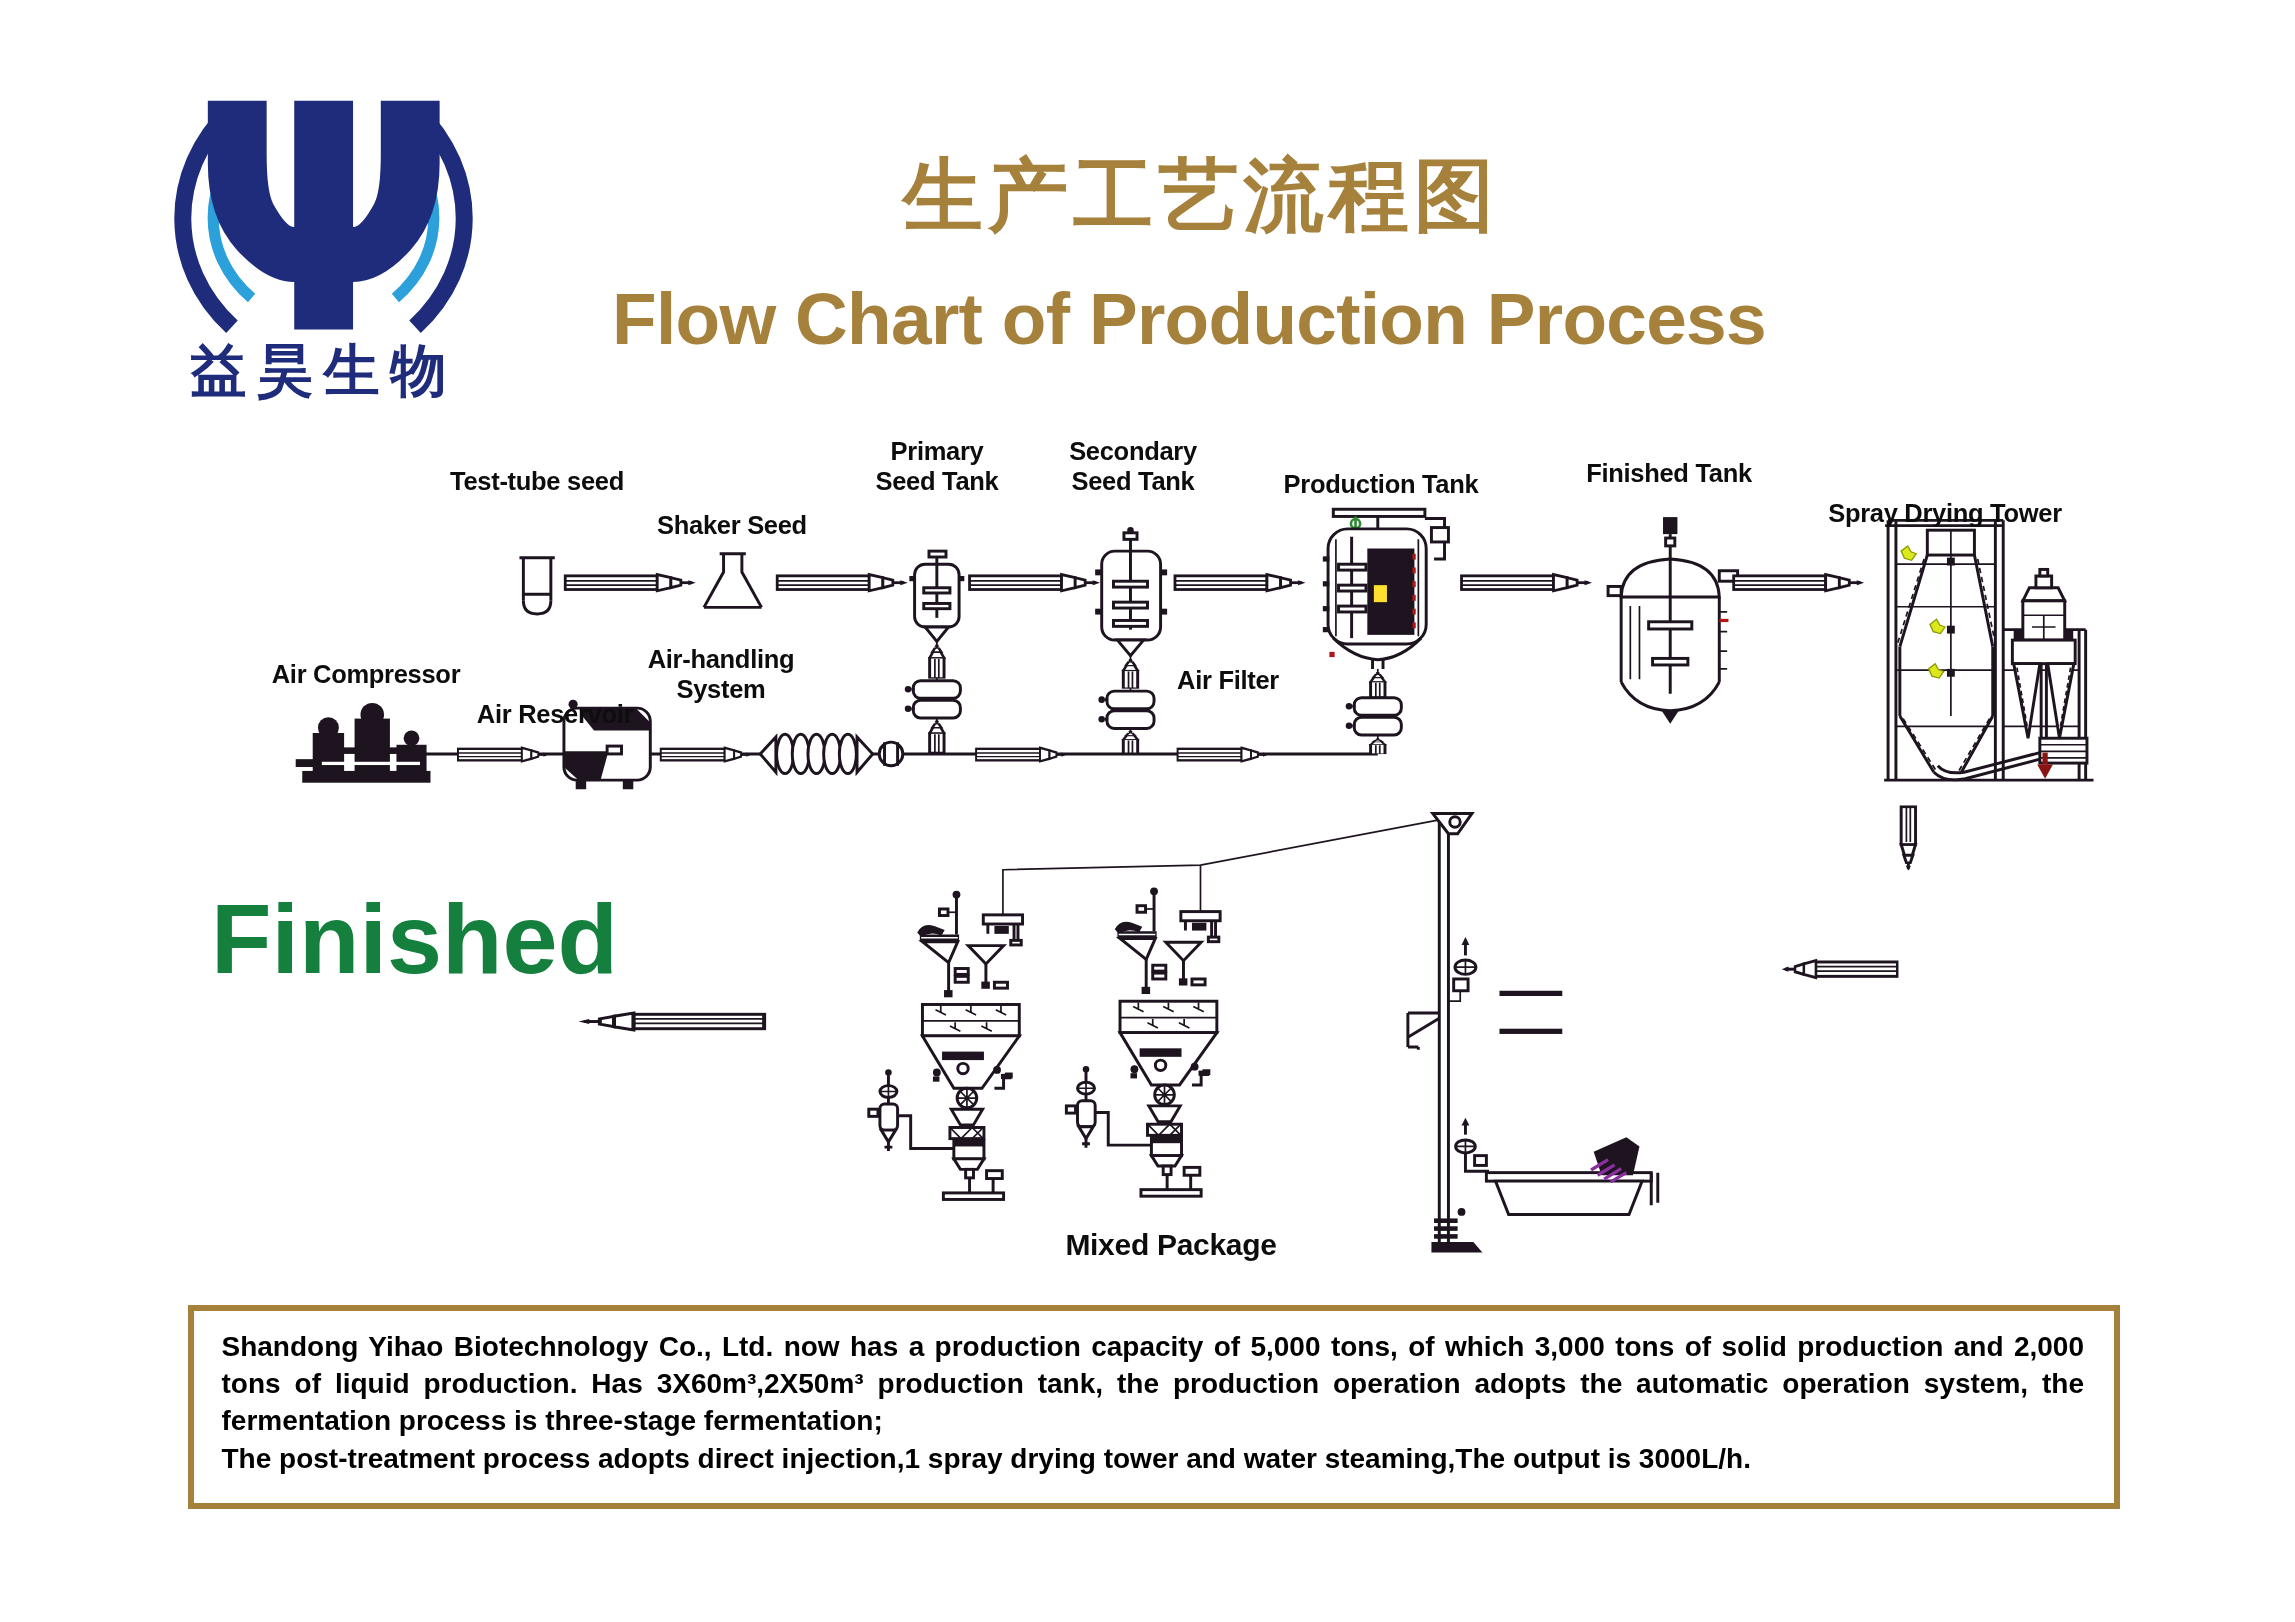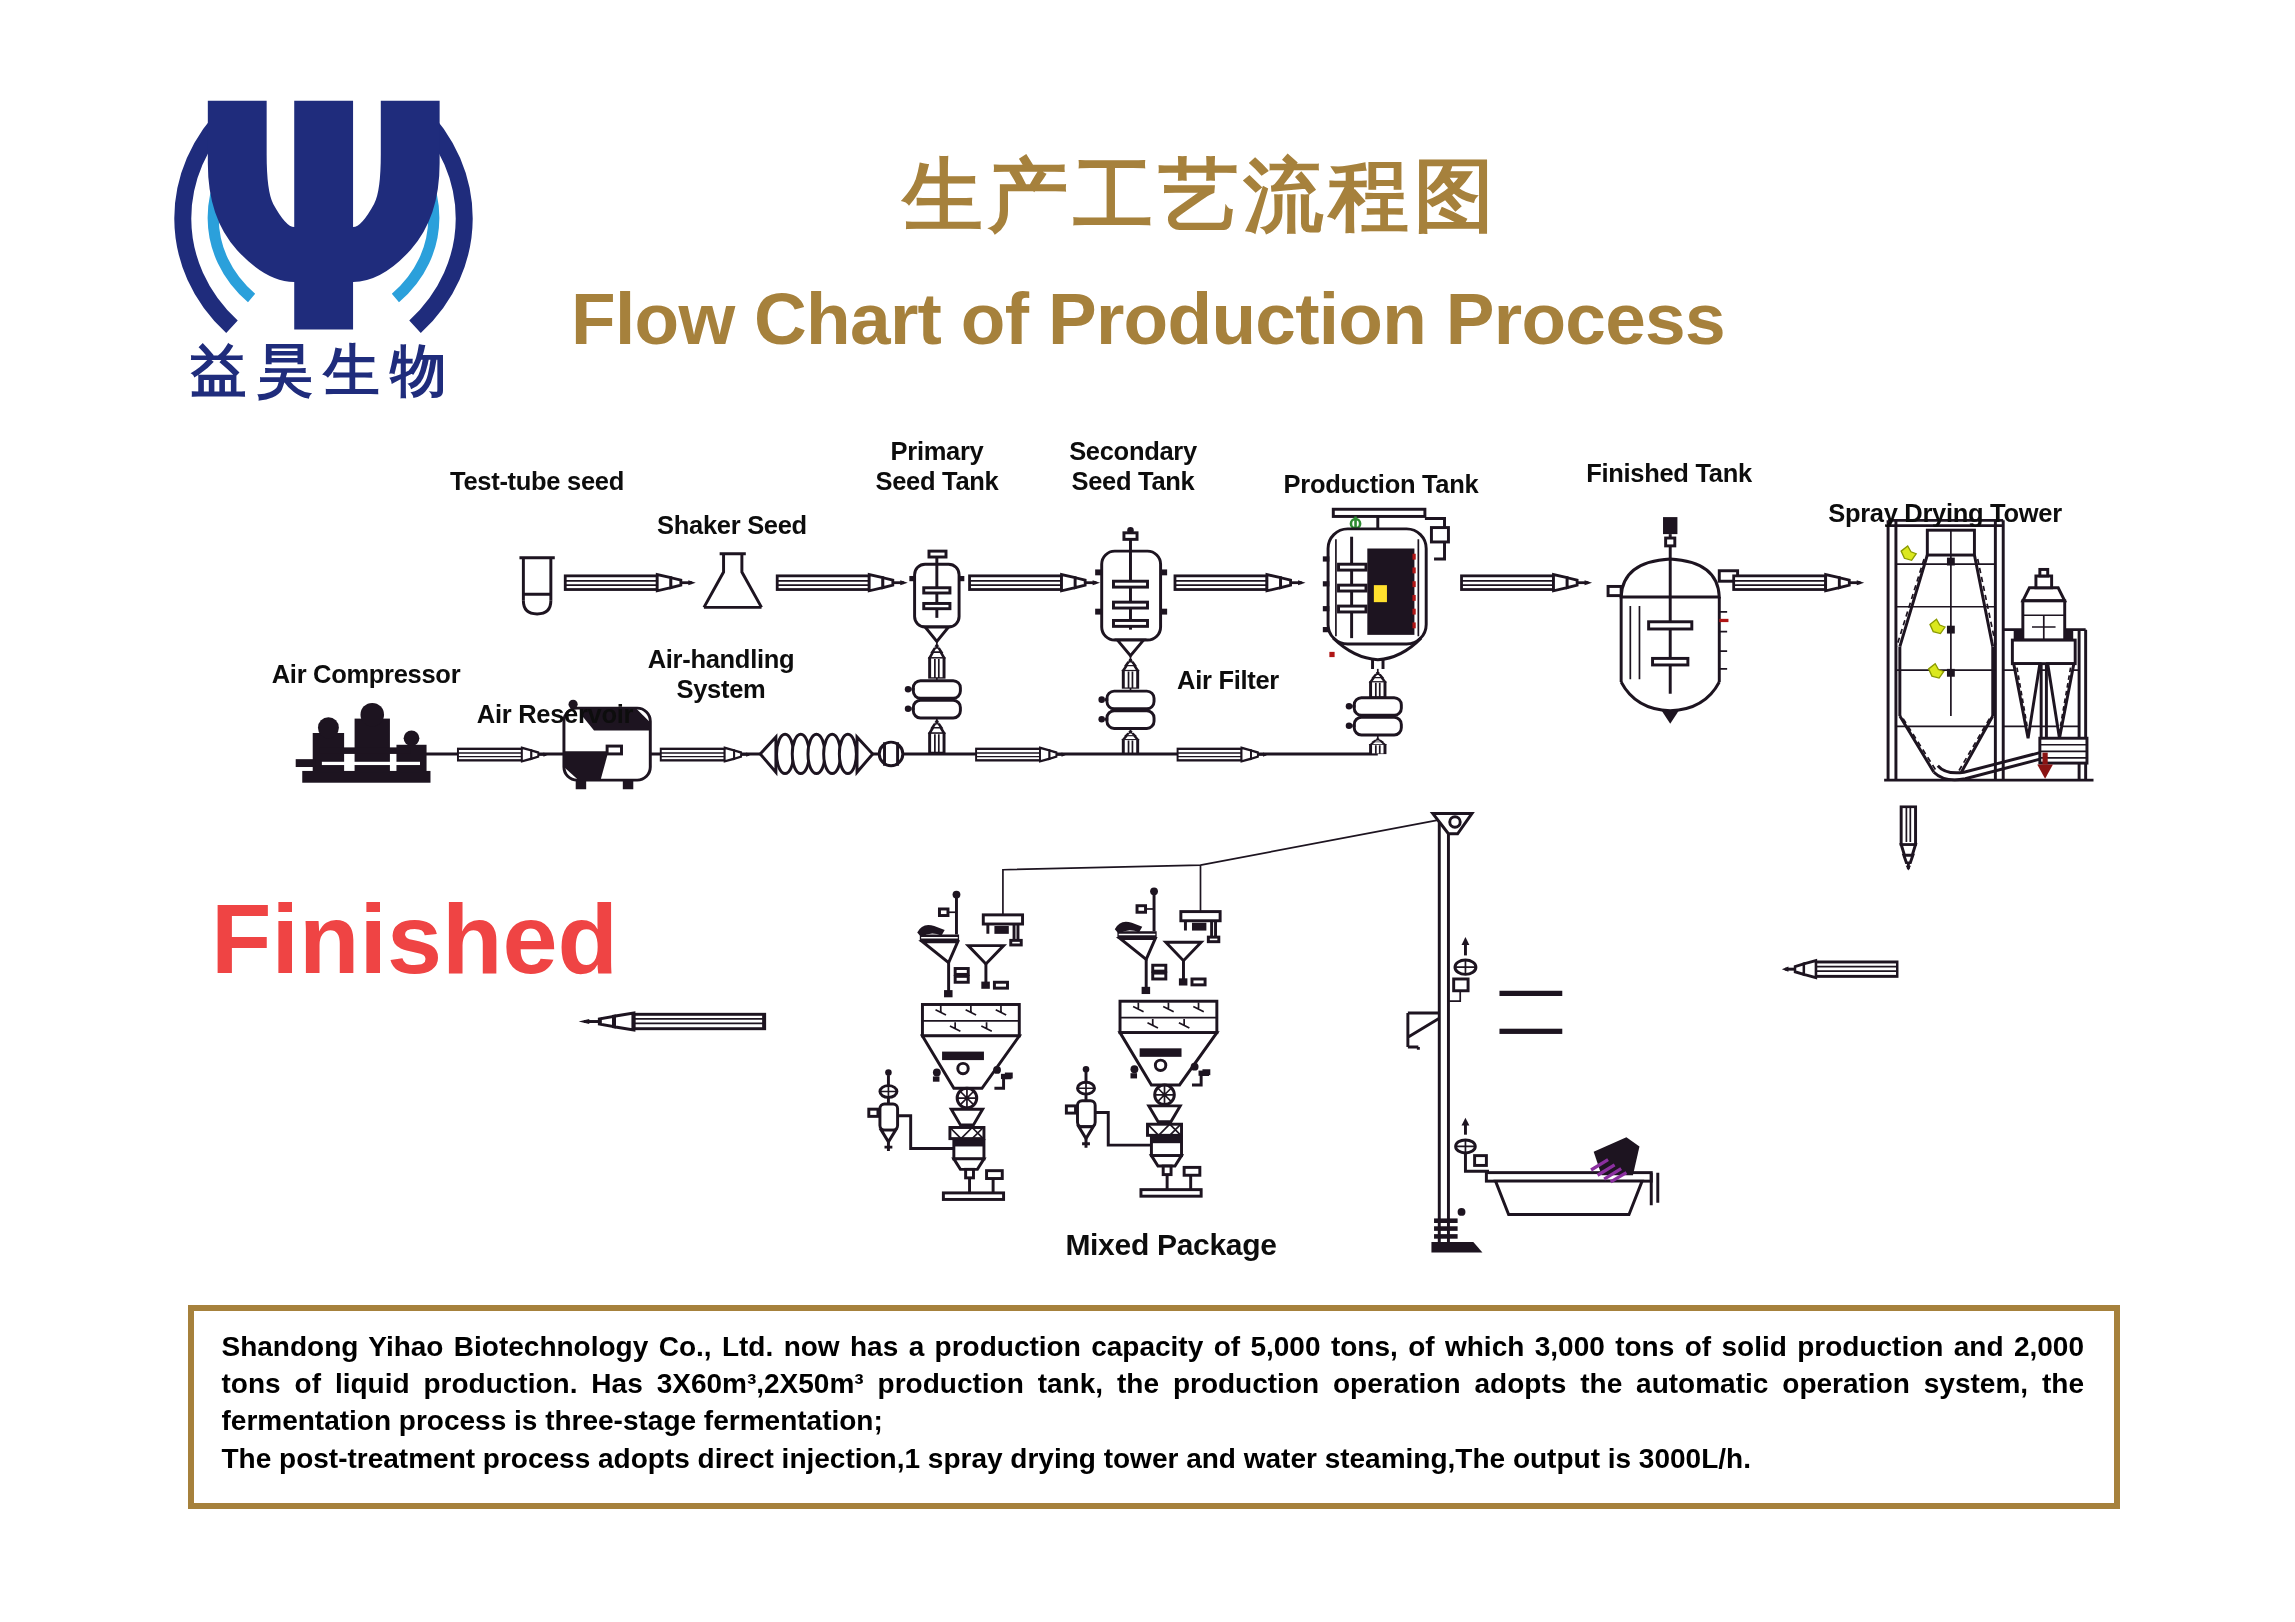--- a/index.html
+++ b/index.html
@@ -15,23 +15,23 @@
   svg.layer{position:absolute;left:0;top:0;}
   .eq{stroke:var(--line_dark);stroke-width:4.5;fill:none;stroke-linecap:butt;stroke-linejoin:miter;}
   .thin{stroke-width:2.6;}
   .eqf{stroke:var(--line_dark);stroke-width:4.5;fill:#fff;}
   .dk{fill:var(--line_dark);stroke:none;}
   .yel{fill:var(--highlight_yellow);stroke:#8a9a00;stroke-width:2;}
   .lbl{position:absolute;transform:translateX(-50%);font-weight:600;font-size:25.5px;
        line-height:1.16;color:#0d0d0d;white-space:nowrap;text-align:center;letter-spacing:-0.3px;}
   .title-zh{position:absolute;left:1201px;top:143px;transform:translateX(-50%);
        font-weight:700;font-size:80px;color:var(--title_gold);letter-spacing:5.2px;white-space:nowrap;}
-  .title-en{position:absolute;left:1148px;top:277px;transform:translateX(-50%);
+  .title-en{position:absolute;left:1189px;top:277px;transform:translateX(-50%);
        font-weight:700;font-size:73px;color:var(--title_gold);letter-spacing:-0.7px;white-space:nowrap;}
-  .fin{position:absolute;font-weight:700;font-size:99px;color:#ef4444;line-height:1;white-space:nowrap;}
+  .fin{position:absolute;font-weight:700;font-size:99px;color:#15803d;line-height:1;white-space:nowrap;}
   .notebox{position:absolute;left:188px;top:1305px;width:1932px;height:204px;
        border:6.5px solid var(--border_gold);background:#fff;padding:17px 30px 0 27.5px;
        font-weight:700;font-size:28px;line-height:1.33;color:#000;}
   .notebox p{margin:0;text-align:justify;}
   .notebox p+p{text-align:left;}
 </style>
 </head>
 <body>
 
 <div id="stage">

